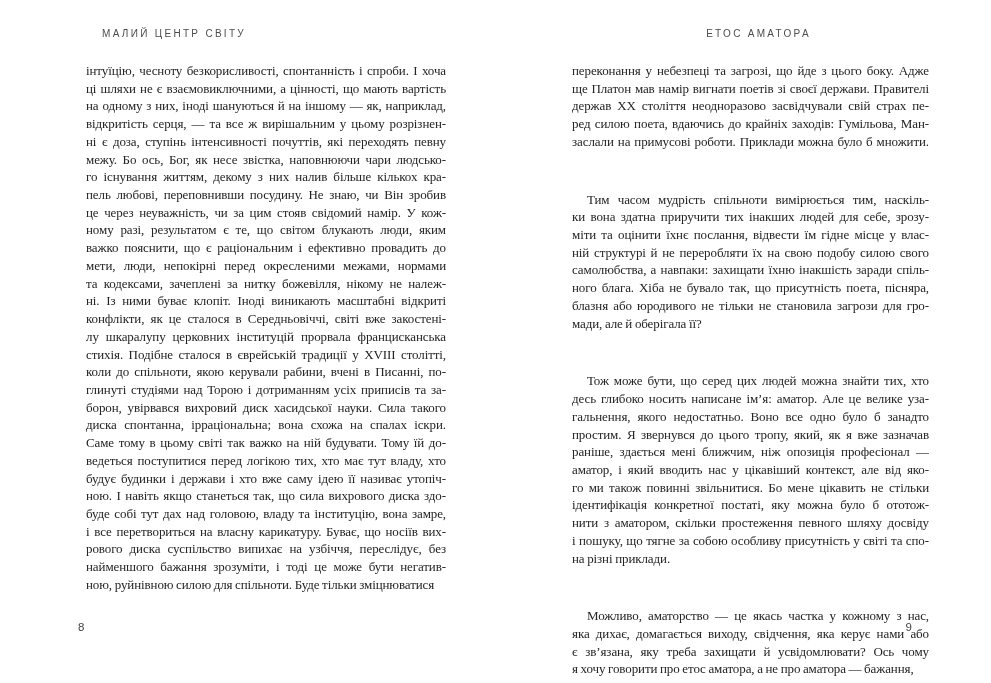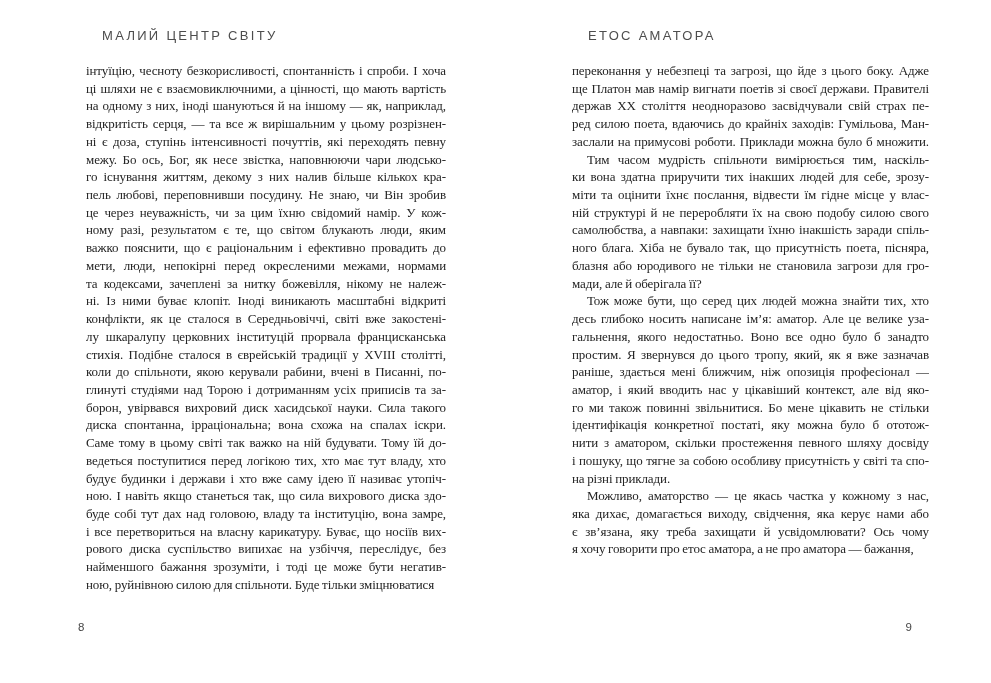--- a/index.html
+++ b/index.html
@@ -10,42 +10,42 @@
     font-family:"Liberation Serif", serif;
     color:#242424;
     overflow:hidden;
   }
   .page{position:absolute;top:0;height:100%;}
   .page-left{left:78px;width:368px;}
   .page-right{left:564px;width:365px;}
   .running-head{
     position:absolute;top:28px;left:0;right:0;
     font-family:"Liberation Sans", sans-serif;
-    font-size:13px;
+    font-size:10px;
     letter-spacing:2.3px;
     color:#4d4d4d;
     white-space:nowrap;
     padding-left:24px;
   }
-  .page-right .running-head{text-align:left;}
+  .page-right .running-head{text-align:center;}
   .textblock{
     position:absolute;top:62px;left:8px;right:0;
     font-size:13px;
     letter-spacing:-0.1px;
     word-spacing:-0.5px;
   }
   .line{
     height:17.72px;
     line-height:17.72px;
     overflow:hidden;
     text-align:justify;
     text-align-last:justify;
     -moz-text-align-last:justify;
   }
-  .line.indent{text-indent:15px;}
+  .line.indent{text-indent:15px;margin-top:40px;}
   .line.end{text-align:right;text-align-last:left;-moz-text-align-last:left;}
   .folio{
     position:absolute;top:621px;
     font-family:"Liberation Sans", sans-serif;
     font-size:11.5px;
     color:#454545;
   }
   .folio-left{left:0;}
   .folio-right{right:17px;}
 </style>
@@ -58,21 +58,21 @@
     <div class="running-head">МАЛИЙ ЦЕНТР СВІТУ</div>
     <div class="textblock">
         <div class="line">інтуїцію, чесноту безкорисливості, спонтанність і спроби. І хоча</div>
         <div class="line">ці шляхи не є взаємовиключними, а цінності, що мають вартість</div>
         <div class="line">на одному з них, іноді шануються й на іншому — як, наприклад,</div>
         <div class="line">відкритість серця, — та все ж вирішальним у цьому розрізнен-</div>
         <div class="line">ні є доза, ступінь інтенсивності почуттів, які переходять певну</div>
         <div class="line">межу. Бо ось, Бог, як несе звістка, наповнюючи чари людсько-</div>
         <div class="line">го існування життям, декому з них налив більше кількох кра-</div>
         <div class="line">пель любові, переповнивши посудину. Не знаю, чи Він зробив</div>
-        <div class="line">це через неуважність, чи за цим їхню свідомий намір. У кож-</div>
+        <div class="line">це через неуважність, чи за цим стояв свідомий намір. У кож-</div>
         <div class="line">ному разі, результатом є те, що світом блукають люди, яким</div>
         <div class="line">важко пояснити, що є раціональним і ефективно провадить до</div>
         <div class="line">мети, люди, непокірні перед окресленими межами, нормами</div>
         <div class="line">та кодексами, зачеплені за нитку божевілля, нікому не належ-</div>
         <div class="line">ні. Із ними буває клопіт. Іноді виникають масштабні відкриті</div>
         <div class="line">конфлікти, як це сталося в Середньовіччі, світі вже закостені-</div>
         <div class="line">лу шкаралупу церковних інституцій прорвала францисканська</div>
         <div class="line">стихія. Подібне сталося в єврейській традиції у XVIII столітті,</div>
         <div class="line">коли до спільноти, якою керували рабини, вчені в Писанні, по-</div>
         <div class="line">глинуті студіями над Торою і дотриманням усіх приписів та за-</div>

